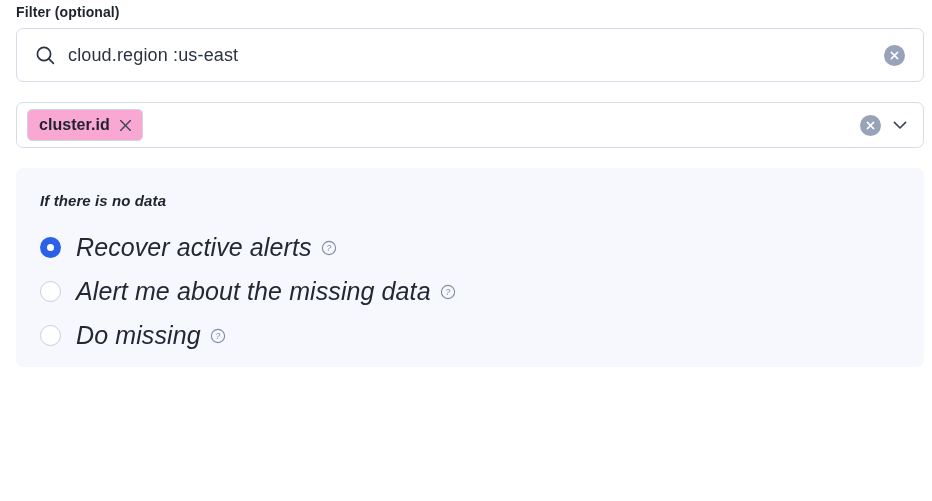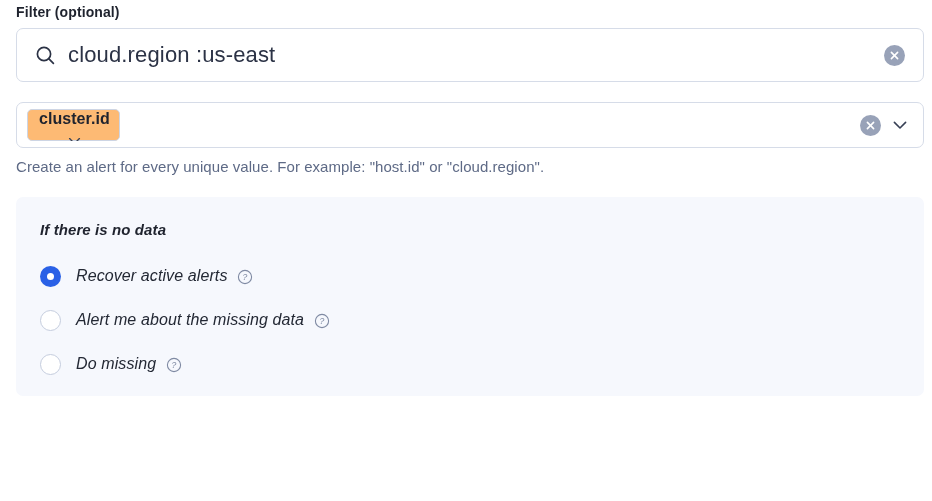--- a/index.html
+++ b/index.html
@@ -59,21 +59,21 @@
     height: 22px;
     margin-left: 17px;
     margin-right: 12px;
     display: flex;
     align-items: center;
     justify-content: center;
     color: #2b3245;
   }
   .search-value {
     flex: 1 1 auto;
-    font-size: 22px;
+    font-size: 18px;
     color: #2b3245;
     line-height: 24px;
     white-space: nowrap;
     overflow: hidden;
     letter-spacing: 0.15px;
   }
   .clear-circle {
     flex: 0 0 auto;
     width: 21px;
     height: 21px;
@@ -104,29 +104,28 @@
     align-items: center;
     gap: 6px;
     overflow: hidden;
   }
   .pill {
     display: inline-flex;
     align-items: center;
     gap: 9px;
     height: 30px;
     padding: 0 9px 0 11px;
-    background: #fdba74;
+    background: #f9a8d4;
     border: 1px solid #cdd5e4;
     border-radius: 5px;
     font-size: 16px;
     font-weight: 600;
     color: #1f232e;
     letter-spacing: 0.05px;
     white-space: nowrap;
-    flex-direction: column;
   }
   .pill-x {
     display: flex;
     align-items: center;
     justify-content: center;
     width: 14px;
     height: 14px;
     color: #3b4254;
   }
   .combo-actions {
@@ -187,21 +186,21 @@
   }
   .radio.checked::after {
     content: "";
     width: 7px;
     height: 7px;
     border-radius: 50%;
     background: #ffffff;
     display: block;
   }
   .radio-label {
-    font-size: 16px;
+    font-size: 25px;
     color: #232834;
     line-height: 24px;
     letter-spacing: 0.1px;
     white-space: nowrap;
   }
   .help-icon {
     width: 17px;
     height: 17px;
     margin-left: 9px;
     display: inline-flex;
@@ -264,21 +263,20 @@
           </svg>
         </span>
         <span class="chevron">
           <svg width="20" height="20" viewBox="0 0 20 20" fill="none" aria-hidden="true">
             <path d="M4.4 7.4 L10 13 L15.6 7.4" stroke="#374055" stroke-width="1.6" stroke-linecap="round" stroke-linejoin="round"></path>
           </svg>
         </span>
       </div>
     </div>
 
-    <div class="field-help">Create an alert for every unique value. For example: "host.id" or "cloud.region".</div>
   </div>
 
   <div class="panel">
     <div class="panel-title">If there is no data</div>
 
     <div class="radio-row">
       <span class="radio checked"></span>
       <span class="radio-label">Recover active alerts</span>
       <span class="help-icon">
         <svg width="16" height="16" viewBox="0 0 16 16" fill="none" aria-hidden="true">

